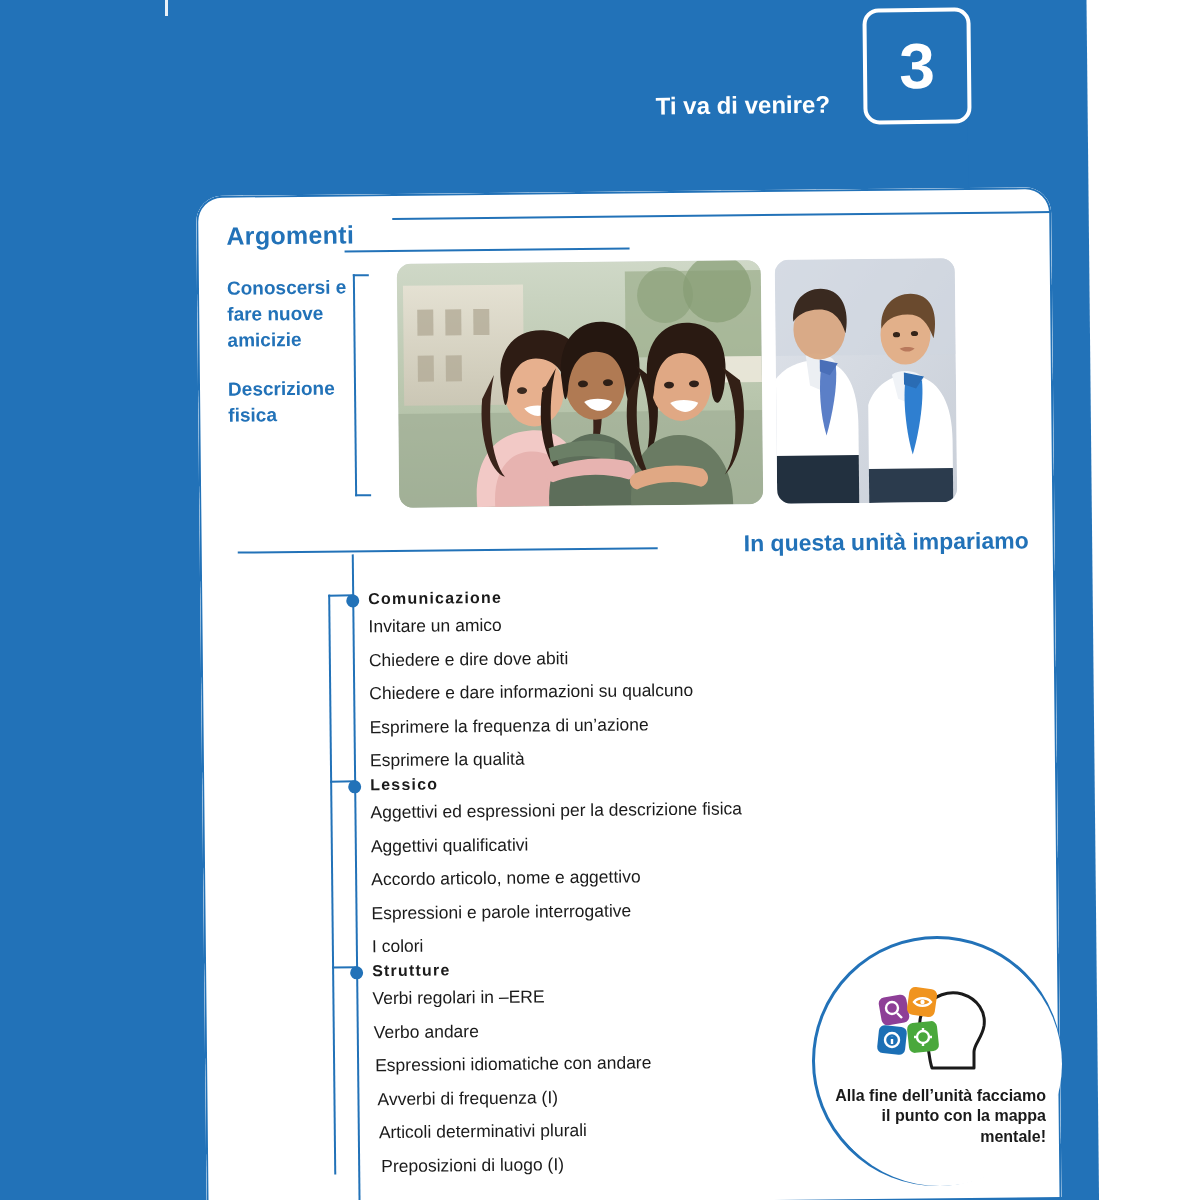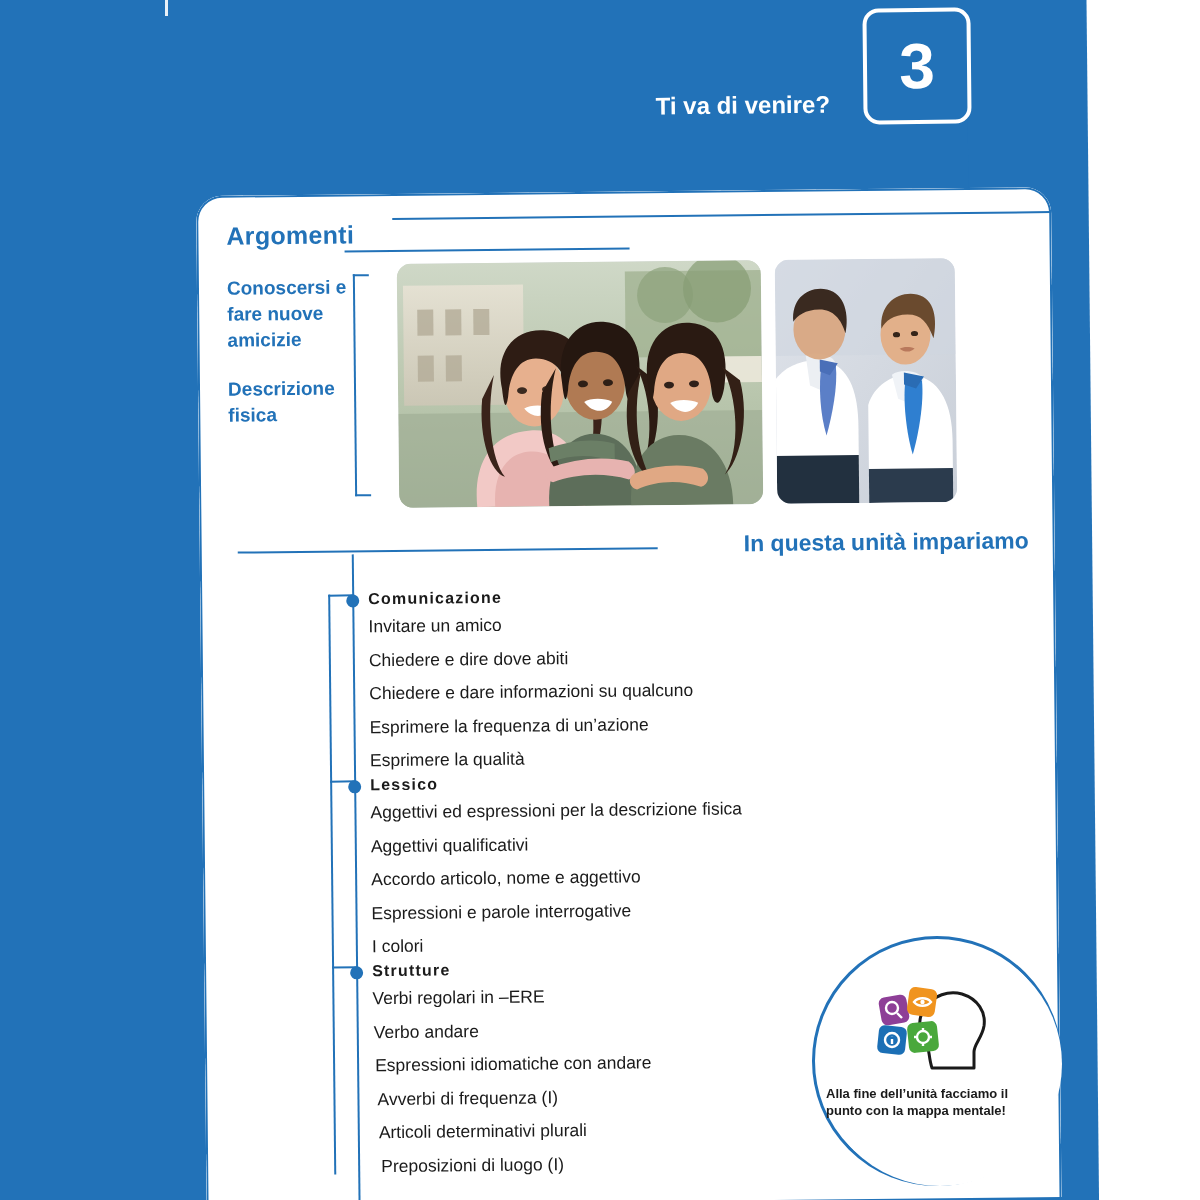--- a/index.html
+++ b/index.html
@@ -242,23 +242,23 @@
     position: absolute;
     left: 3px; top: 3px;
     width: 244px; height: 244px;
     border-radius: 50%;
     background: #ffffff;
   }
   .callout-text {
     position: absolute;
     left: 14px; top: 150px;
     width: 220px;
-    text-align: left;
+    text-align: right;
     color: #1a1a1a;
-    font-size: 13px;
+    font-size: 16px;
     font-weight: 700;
     line-height: 1.28;
   }
   .callout-icon {
     position: absolute;
     left: 58px; top: 36px;
     width: 130px; height: 100px;
   }
 </style>
 </head>

